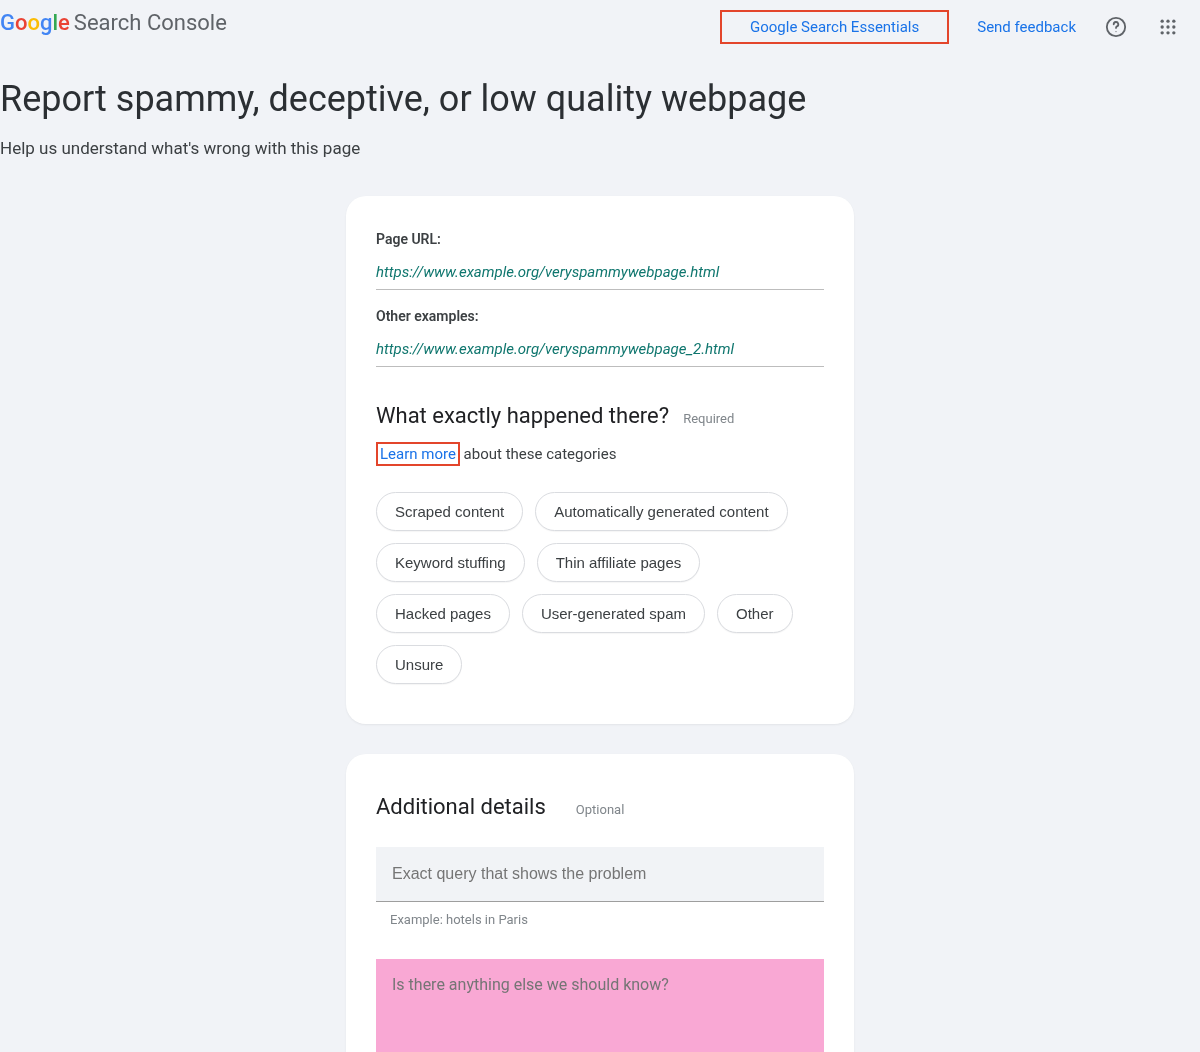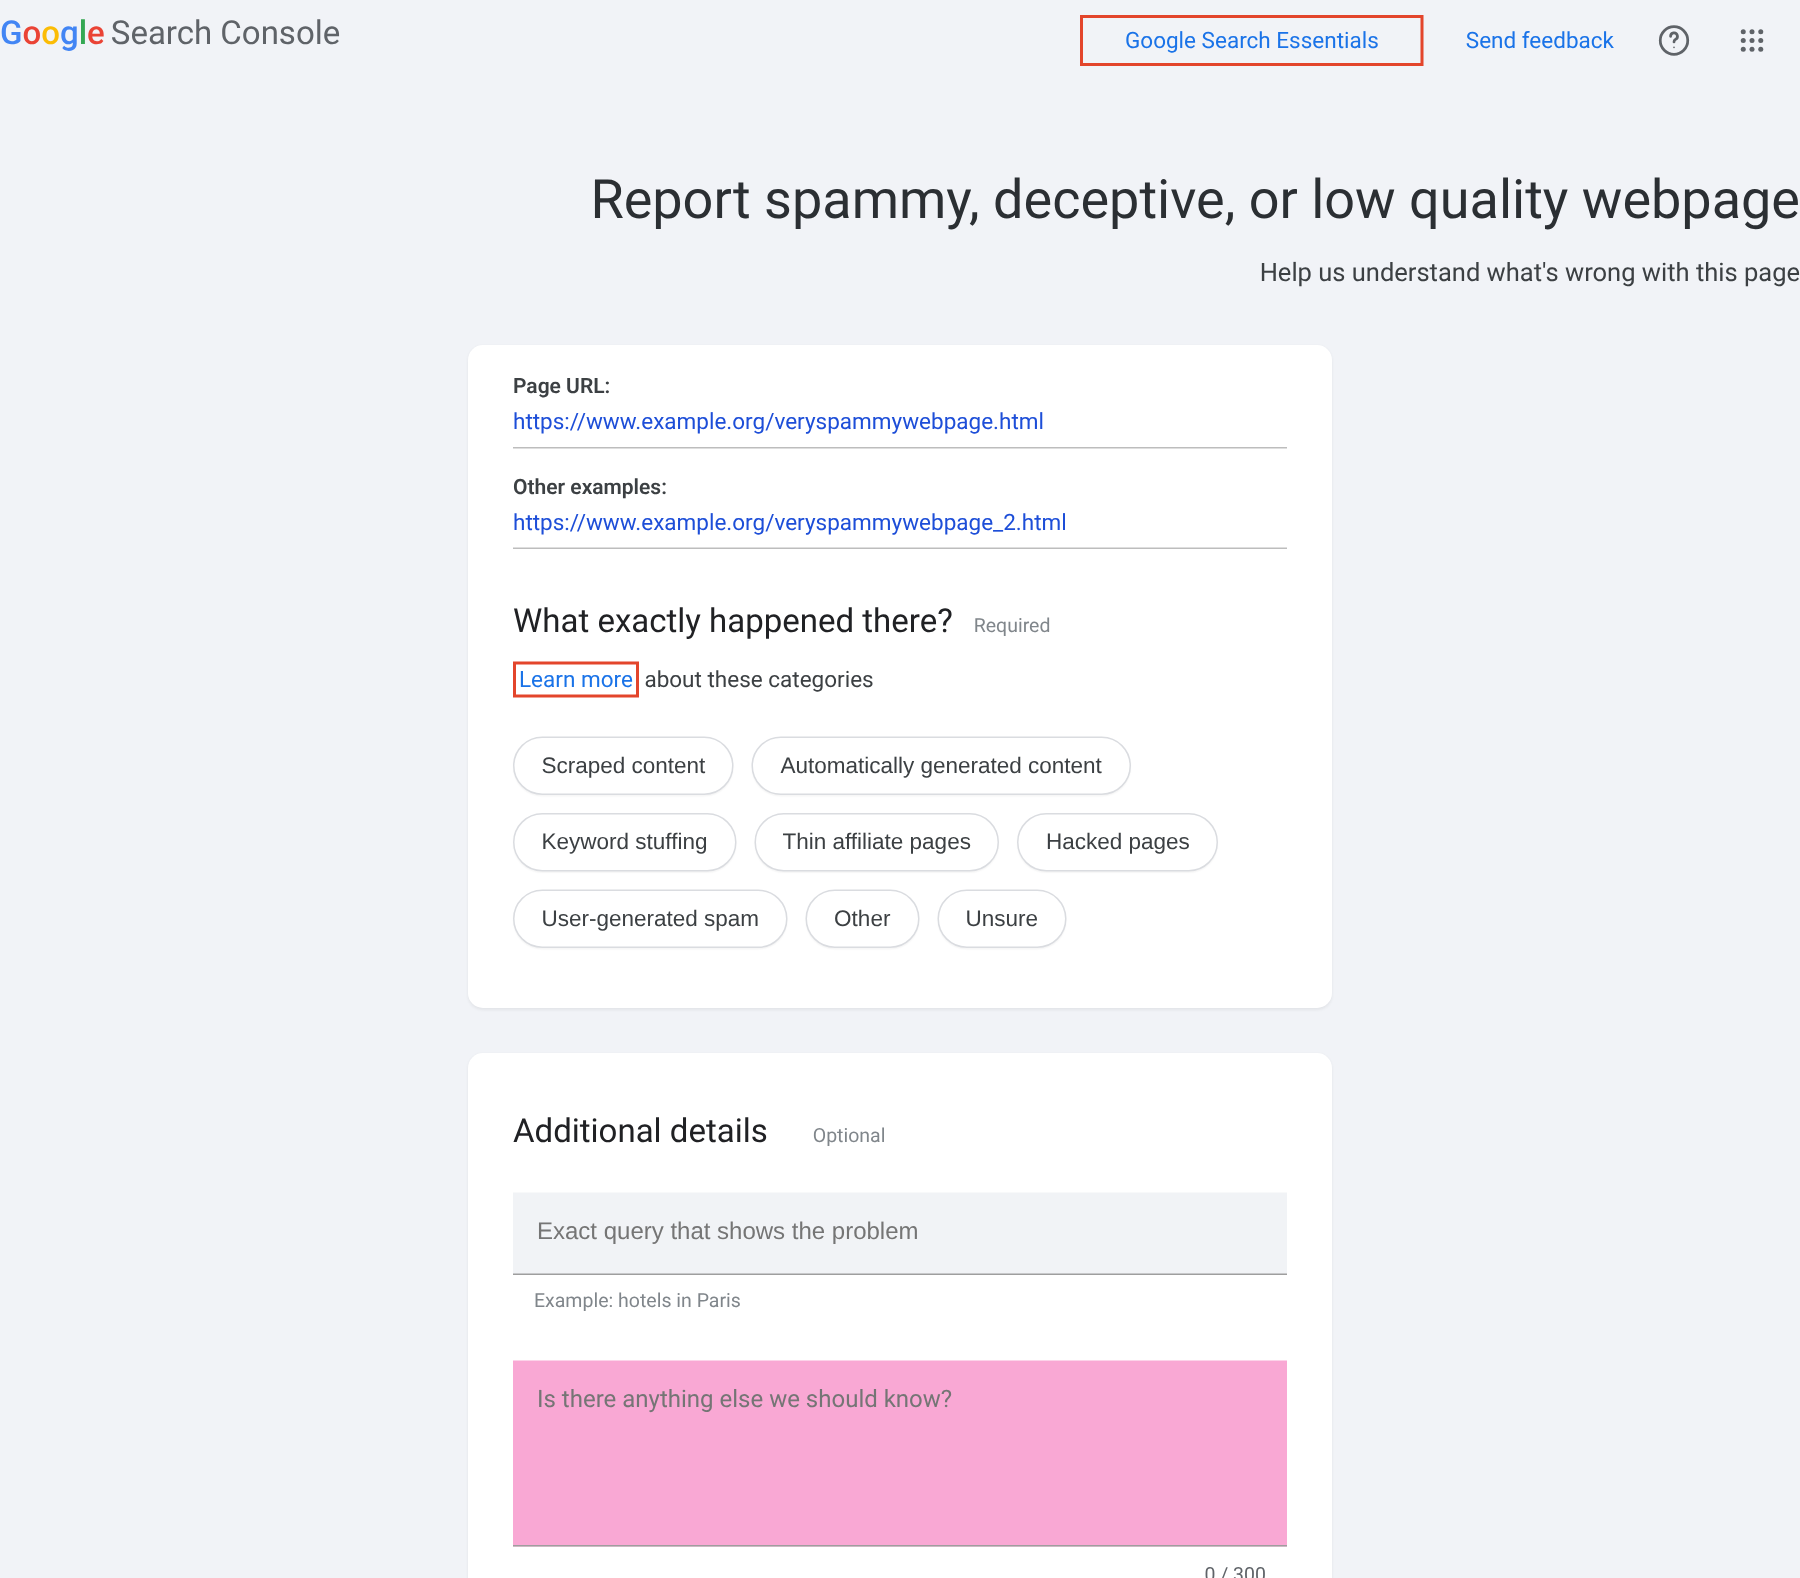--- a/index.html
+++ b/index.html
@@ -20,35 +20,35 @@
     height: 60px;
   }
   .logo-wrap { display: flex; align-items: center; gap: 4px; }
   .logo-text { font-size: 22px; color: #5f6368; letter-spacing: 0; }
   .logo-g { font-weight:500; }
   .header-right { display: flex; align-items: center; gap: 28px; }
   .header-link { color: #1a73e8; font-size: 15px; text-decoration: none; cursor: pointer; }
   .boxed { border: 2px solid #e3452b; padding: 6px 28px; }
   .icon-btn { width: 24px; height: 24px; display:flex; align-items:center; justify-content:center; color:#5f6368; cursor:pointer; }
   
-  .title-block { text-align:right; margin-top: 52px; }
+  .title-block { text-align:left; margin-top: 18px; }
   .page-title { font-size: 36px; font-weight: 400; color:#2b2f33; }
   .page-sub { font-size: 17px; color:#3c4043; margin-top: 18px; }
   
   .card {
     background: #fff;
-    border-radius: 10px;
-    width: 576px;
+    border-radius: 20px;
+    width: 508px;
     margin: 38px auto 0 auto;
-    padding: 20px 30px 40px 30px;
+    padding: 35px 30px 40px 30px;
     box-shadow: 0 1px 2px rgba(60,64,67,0.08);
   }
   .card + .card { margin-top: 30px; padding-top: 40px; padding-bottom: 48px; }
   .field-label { font-size: 14px; font-weight: 600; color:#3c4043; }
-  .field-value { font-size: 15px; color:#1d4ed8; margin-top: 6px; padding-bottom: 8px; border-bottom: 1px solid #bdbdbd; }
+  .field-value { font-size: 15px; color:#0f766e; margin-top: 16px; padding-bottom: 8px; border-bottom: 1px solid #bdbdbd; font-style: italic; }
   .field-group + .field-group { margin-top: 18px; }
   .section-head { display:flex; align-items: baseline; gap: 14px; margin-top: 36px; }
   .section-title { font-size: 22px; color:#202124; font-weight: 400; }
   .tag { font-size: 13px; color:#80868b; }
   .learn-line { margin-top: 14px; font-size: 15px; color:#3c4043; }
   .learn-link { color:#1a73e8; text-decoration:none; cursor:pointer; }
   .learn-box { border: 2px solid #e3452b; padding: 1px 2px; display:inline-block; }
   .chips { display:flex; flex-wrap: wrap; gap: 12px 12px; margin-top: 26px; }
   .chip {
     border: 1px solid #dadce0;

